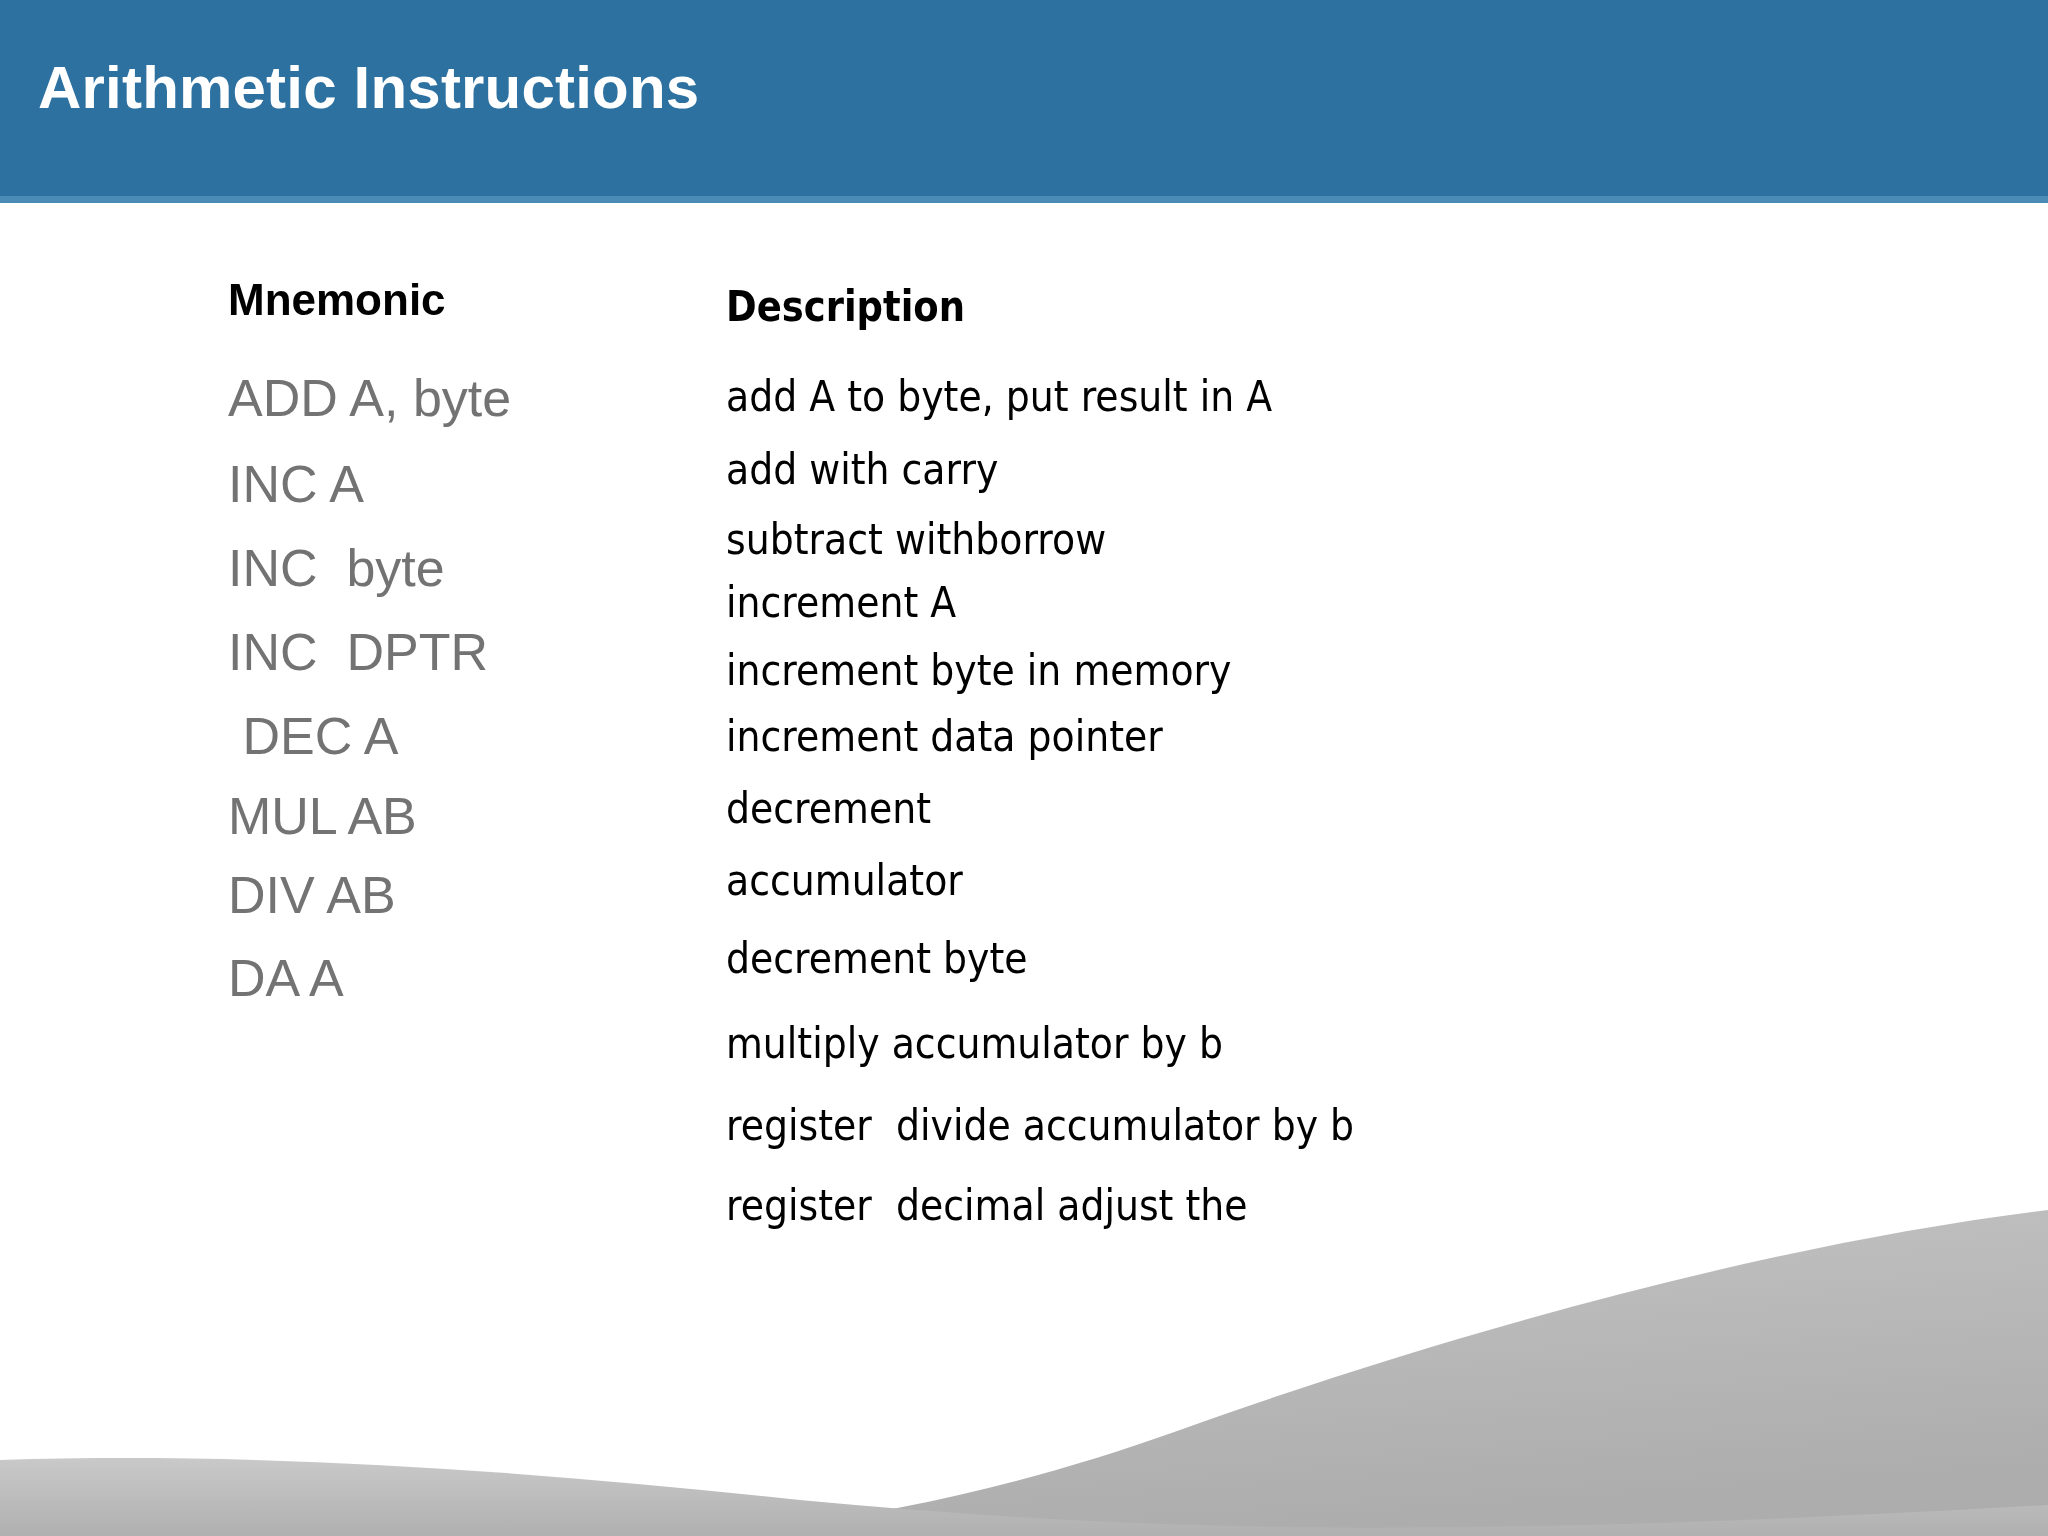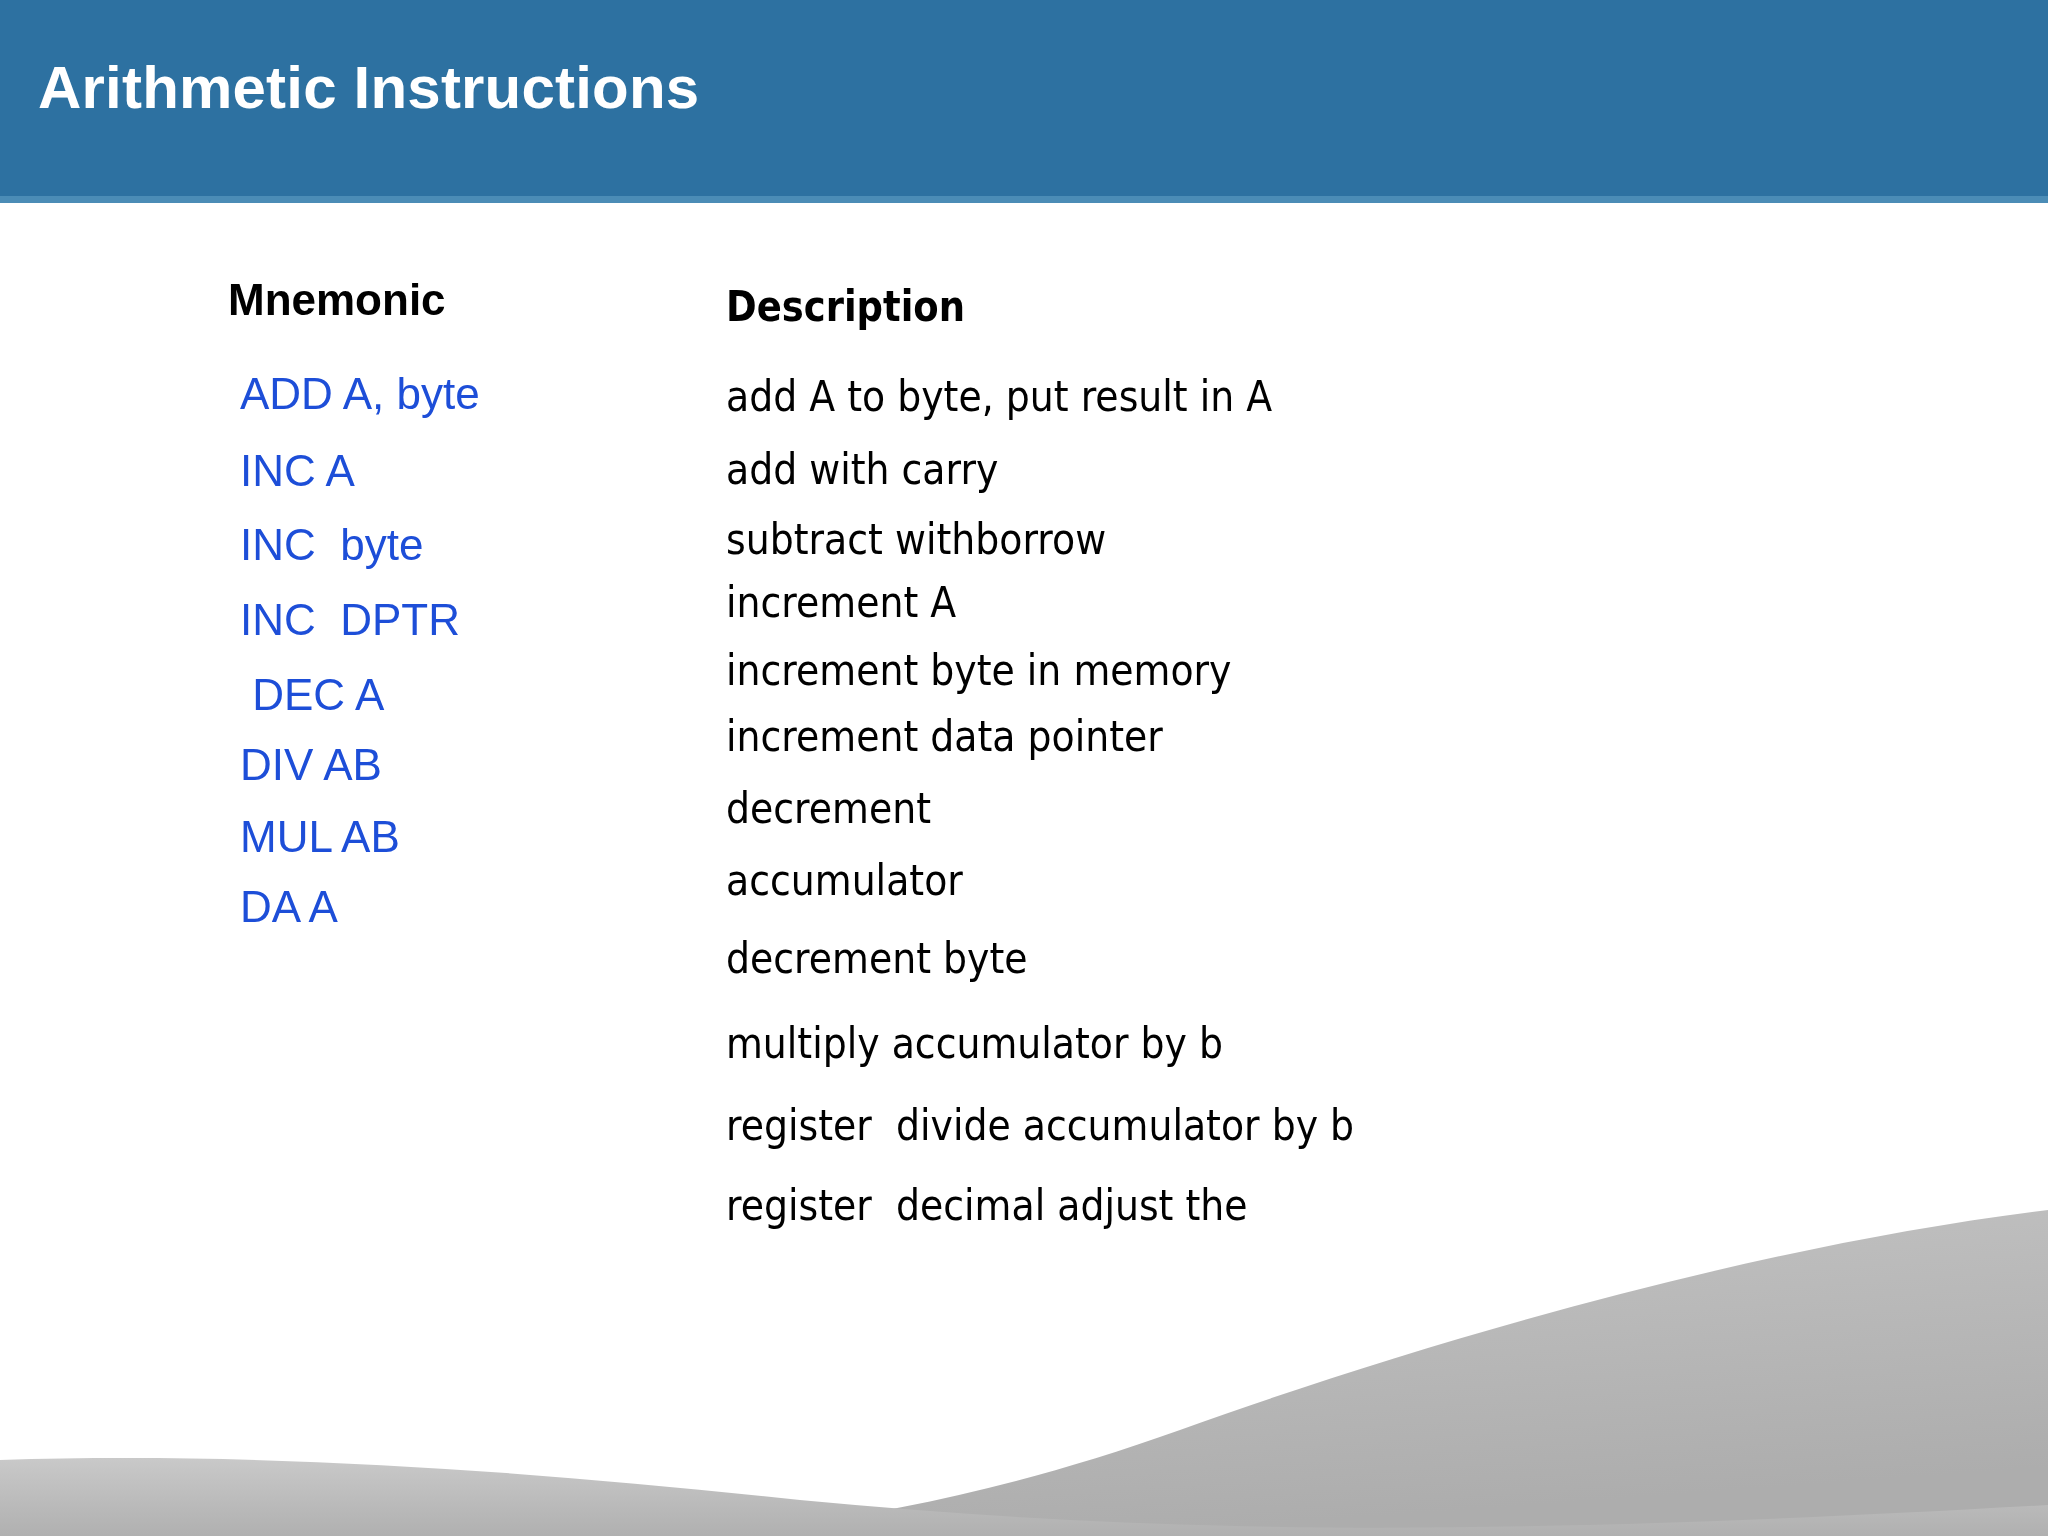--- a/index.html
+++ b/index.html
@@ -105,25 +105,25 @@
     color: #000000;
     line-height: 1.0;
     margin: 0 0 44px 0;
     white-space: nowrap;
     transform: scaleX(0.88);
     transform-origin: left center;
   }
 
   .mnemonic-cell {
     font-family: "Liberation Sans", sans-serif;
-    font-size: 44px;
-    color: #1d4ed8;
+    font-size: 52px;
+    color: #737373;
     line-height: 1.18;
     white-space: pre;
-    margin: 12px;
+    margin: 0;
     padding: 0;
   }
   .description-cell {
     font-family: "DejaVu Sans", sans-serif;
     font-size: 43px;
     color: #000000;
     line-height: 1.16;
     white-space: pre;
     margin: 0;
     padding: 0;
@@ -161,22 +161,22 @@
   <div id="instruction-table">
 
     <div class="col-mnemonic">
       <div class="hdr-mnemonic">Mnemonic</div>
 
       <div class="mnemonic-cell" style="margin-bottom:25px">ADD A, byte</div>
       <div class="mnemonic-cell" style="margin-bottom:22px">INC A</div>
       <div class="mnemonic-cell" style="margin-bottom:23px">INC  byte</div>
       <div class="mnemonic-cell" style="margin-bottom:23px">INC  DPTR</div>
       <div class="mnemonic-cell" style="margin-bottom:18px"> DEC A</div>
+      <div class="mnemonic-cell" style="margin-bottom:18px">MUL AB</div>
       <div class="mnemonic-cell" style="margin-bottom:21px">DIV AB</div>
-      <div class="mnemonic-cell" style="margin-bottom:18px">MUL AB</div>
       <div class="mnemonic-cell">DA A</div>
     </div>
 
     <div class="col-description">
       <div class="hdr-description">Description</div>
 
       <div class="description-cell" style="margin-bottom:23px">add A to byte, put result in A</div>
       <div class="description-cell" style="margin-bottom:20px">add with carry</div>
       <div class="description-cell" style="margin-bottom:13px">subtract withborrow</div>
       <div class="description-cell" style="margin-bottom:18px">increment A</div>

